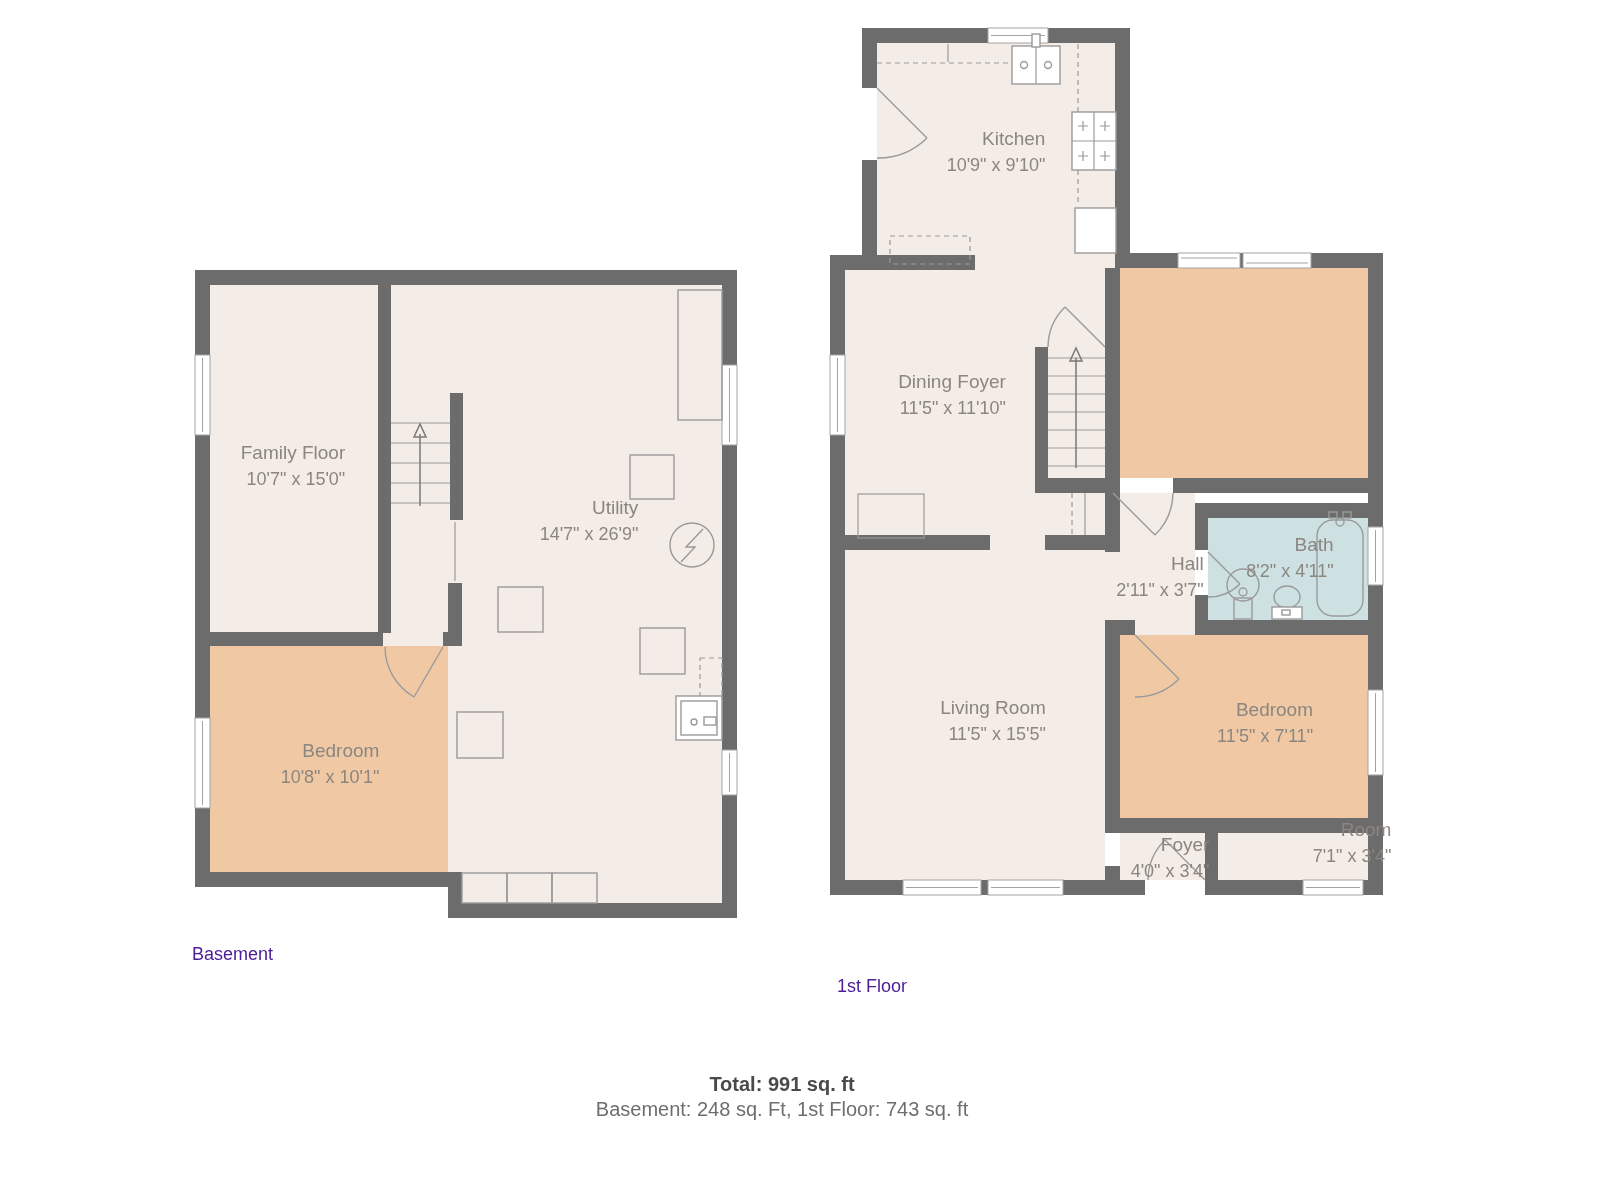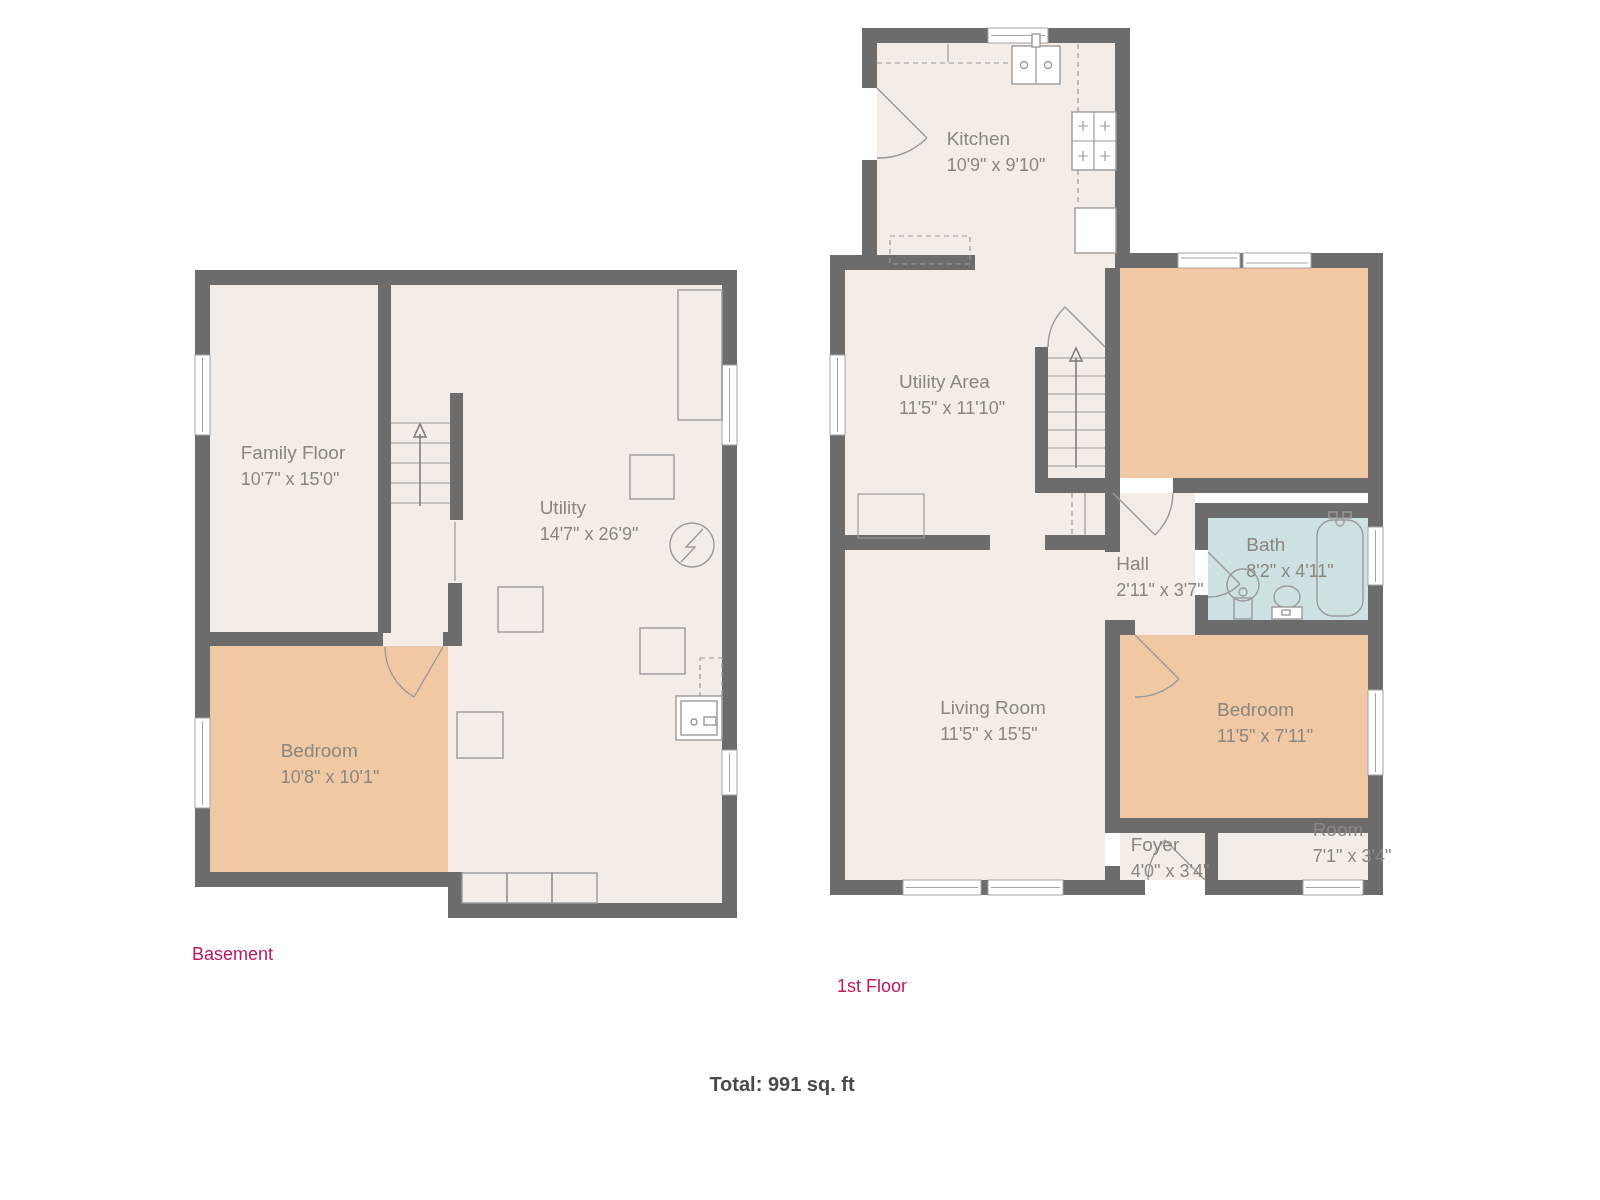--- a/index.html
+++ b/index.html
@@ -11,24 +11,24 @@
   .peach{fill:var(--bedroom);}
   .blue{fill:var(--bath);}
   .win{fill:#ffffff;stroke:var(--winstroke);stroke-width:1;}
   .winln{stroke:var(--winstroke);stroke-width:1;}
   .fx{fill:none;stroke:var(--stroke);stroke-width:1.4;}
   .fxw{fill:#ffffff;stroke:var(--stroke);stroke-width:1.4;}
   .ln{stroke:var(--stroke);stroke-width:1.2;fill:none;}
   .dash{stroke:var(--stroke);stroke-width:1.2;stroke-dasharray:5 4;fill:none;}
   .arc{stroke:var(--stroke);stroke-width:1.4;fill:none;}
   .arrow{stroke:#787878;stroke-width:1.5;fill:none;}
-  .room-label{position:absolute;transform:translateX(-50%);text-align:left;
+  .room-label{position:absolute;transform:translateX(-50%);text-align:right;
               color:var(--labeltext);font-size:19px;line-height:26px;white-space:nowrap;}
   .room-label .rdims{font-size:18px;}
-  .floor-label{position:absolute;color:#be185d;font-size:18px;}
+  .floor-label{position:absolute;color:#4c1d95;font-size:18px;}
   #footer{position:absolute;left:782px;transform:translateX(-50%);top:1072px;
           text-align:center;white-space:nowrap;color:#6e6e6e;font-size:20px;line-height:24px;}
   #footer .total{font-weight:bold;color:#4a4a4a;margin-bottom:1px;}
   #footer .disclaimer{font-size:10px;color:#8f8f8f;margin-top:16px;}
 </style>
 </head>
 <body>
 
 <div id="canvas">
 
@@ -269,21 +269,21 @@
 <div class="room-label" style="left:330px;top:738px">
   <div class="rname">Bedroom</div>
   <div class="rdims">10'8" x 10'1"</div>
 </div>
 
 <div class="room-label" style="left:996px;top:126px">
   <div class="rname">Kitchen</div>
   <div class="rdims">10'9" x 9'10"</div>
 </div>
 <div class="room-label" style="left:952px;top:369px">
-  <div class="rname">Utility Area</div>
+  <div class="rname">Dining Foyer</div>
   <div class="rdims">11'5" x 11'10"</div>
 </div>
 <div class="room-label" style="left:1160px;top:551px">
   <div class="rname">Hall</div>
   <div class="rdims">2'11" x 3'7"</div>
 </div>
 <div class="room-label" style="left:1290px;top:532px">
   <div class="rname">Bath</div>
   <div class="rdims">8'2" x 4'11"</div>
 </div>
@@ -302,15 +302,16 @@
 <div class="room-label" style="left:1352px;top:817px">
   <div class="rname">Room</div>
   <div class="rdims">7'1" x 3'4"</div>
 </div>
 
 <div class="floor-label" style="left:192px;top:944px">Basement</div>
 <div class="floor-label" style="left:837px;top:976px">1st Floor</div>
 
 <div id="footer">
   <div class="total">Total: 991 sq. ft</div>
+  <div class="line">Basement: 248 sq. Ft, 1st Floor: 743 sq. ft</div>
 </div>
 
 </div>
 
 </body></html>

